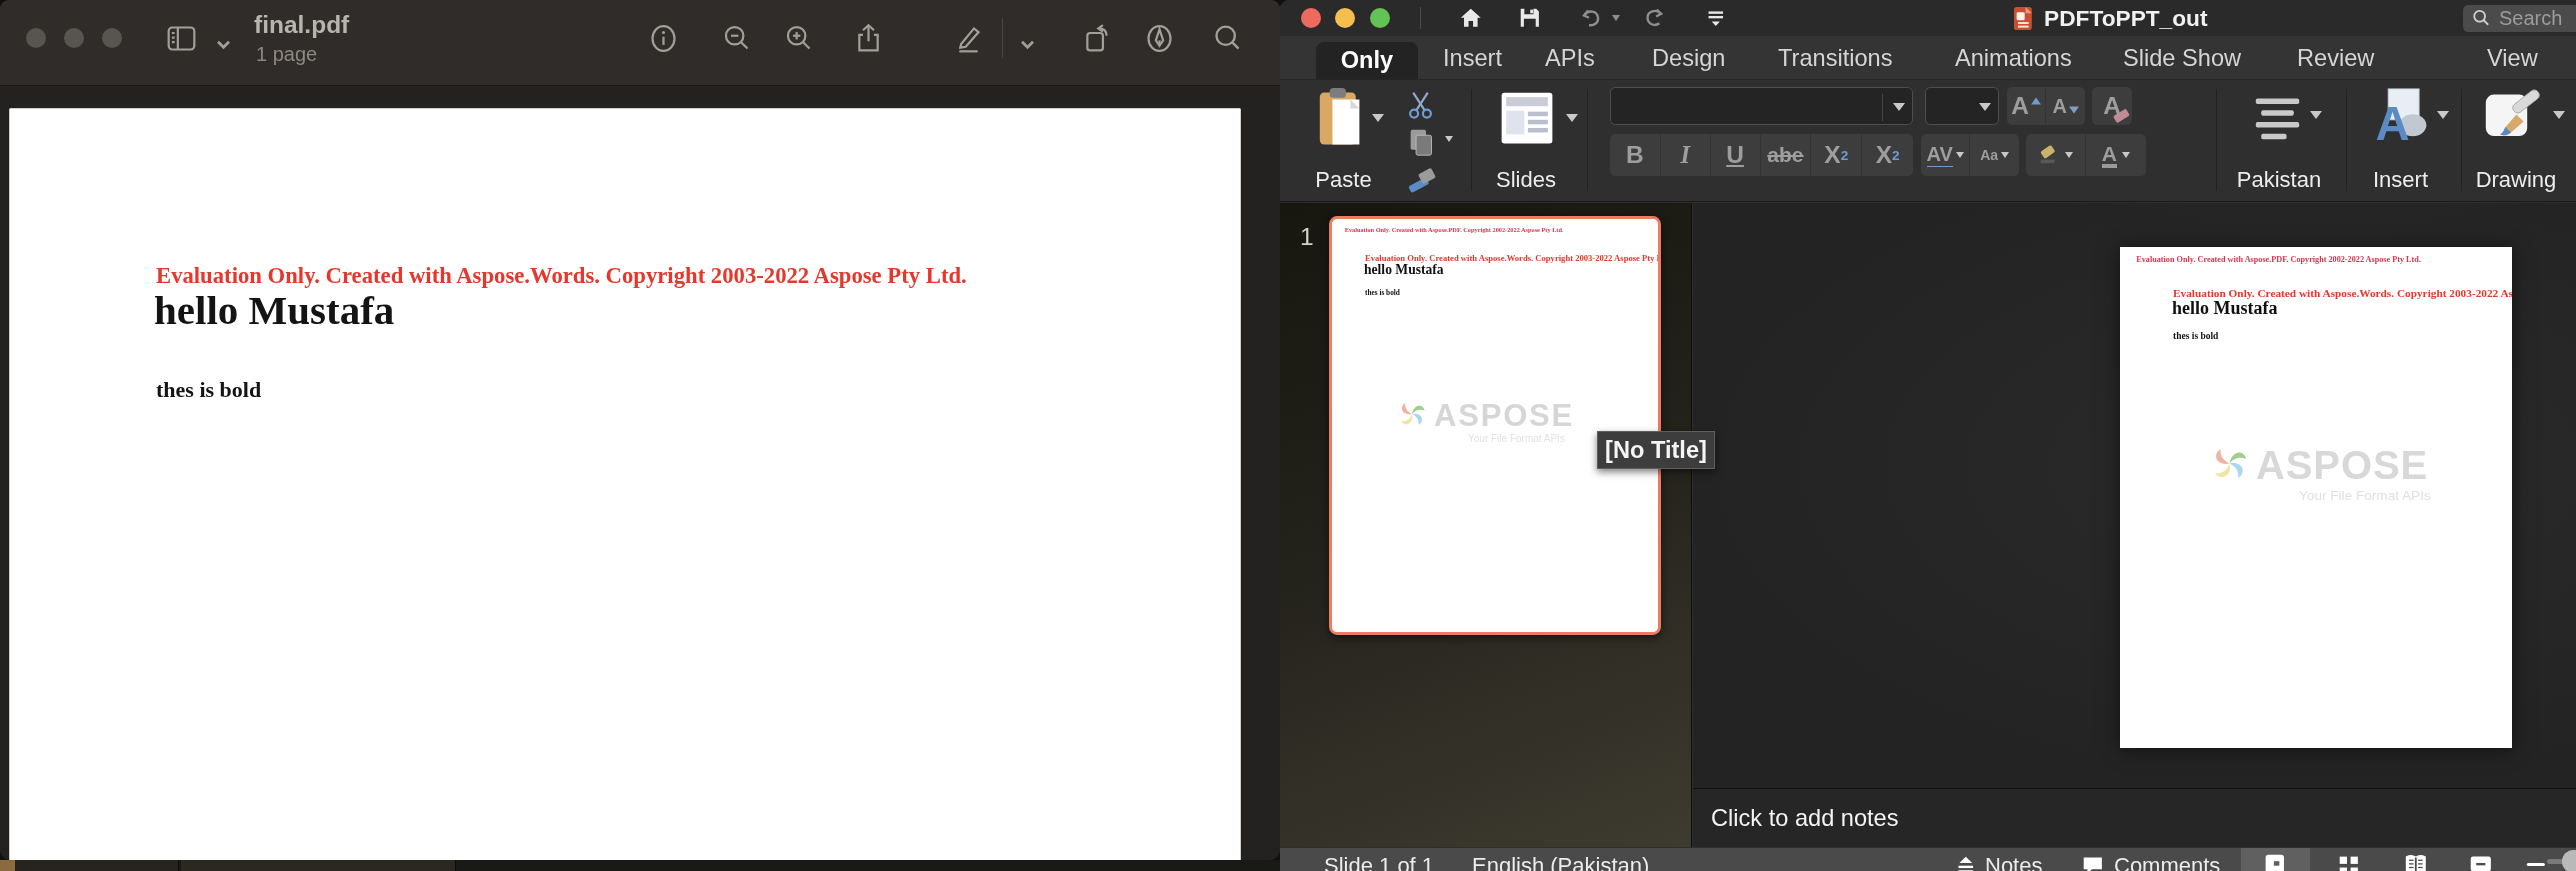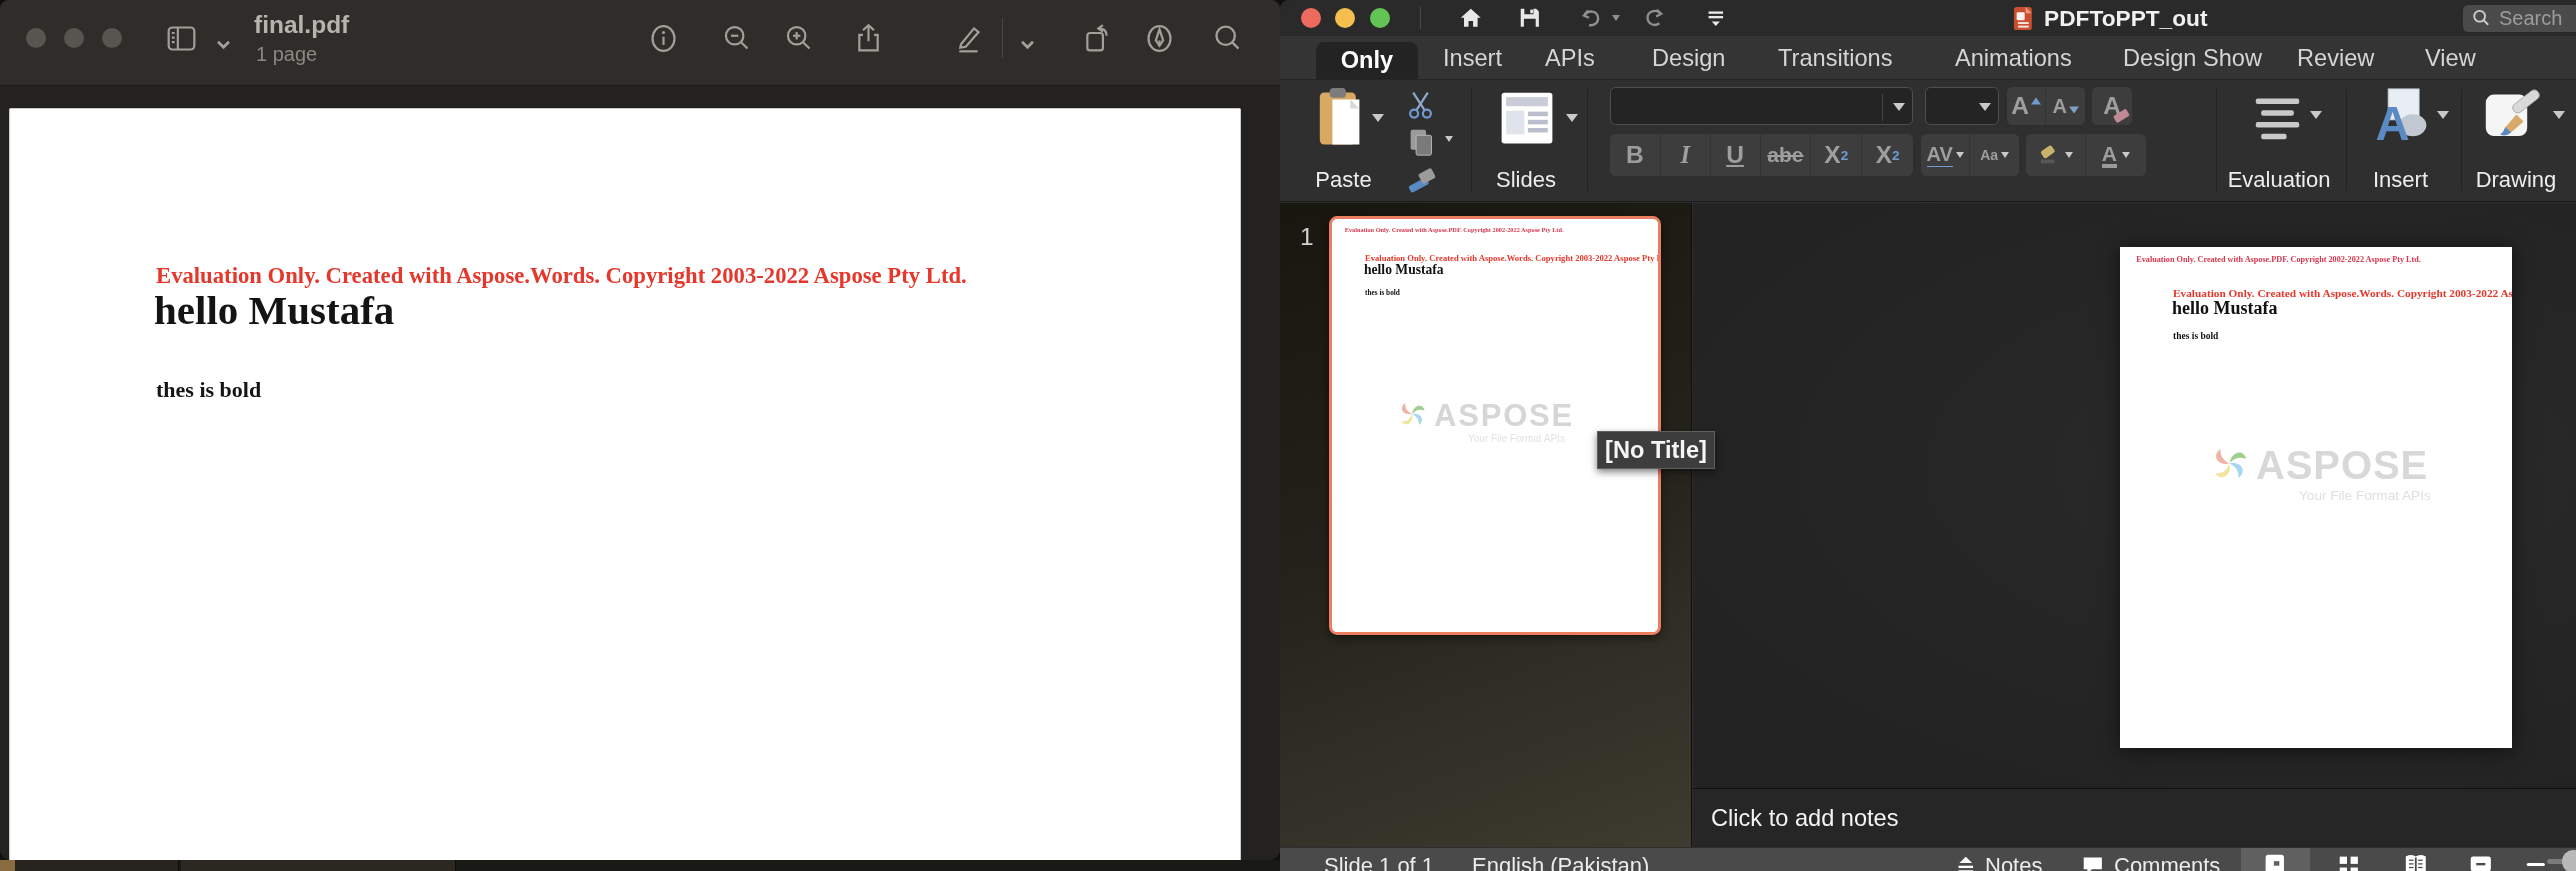--- a/index.html
+++ b/index.html
@@ -293,23 +293,23 @@
     </div>
   </div>
 
   <div class="pp-tabbar">
     <div class="tab tab-home">Only</div>
     <div class="tab" style="left:163px">Insert</div>
     <div class="tab" style="left:265px">APIs</div>
     <div class="tab" style="left:372px">Design</div>
     <div class="tab" style="left:498px">Transitions</div>
     <div class="tab" style="left:675px">Animations</div>
-    <div class="tab" style="left:843px">Design Show</div>
+    <div class="tab" style="left:843px">Slide Show</div>
     <div class="tab" style="left:1017px">Review</div>
-    <div class="tab" style="left:1145px">View</div>
+    <div class="tab" style="left:1207px">View</div>
   </div>
 
   <div class="pp-ribbon">
 
     <svg class="abs" style="left:34px;top:7.3px" width="53" height="63" viewBox="0 0 58 70">
       <rect x="6" y="6" width="40" height="58" rx="5" fill="#d9a964"></rect>
       <rect x="17" y="1" width="18" height="11" rx="4" fill="#7c7c7c"></rect>
       <path d="M20 14 H50 V64 L40 64 L20 64 Z M40 14 L50 24 H40 Z" fill="#ffffff"></path>
       <path d="M40 14 L50 24 H40 Z" fill="#d8d8d8"></path>
     </svg>
@@ -420,21 +420,21 @@
 
     <svg class="abs" style="left:972px;top:14.5px" width="51" height="47" viewBox="0 0 56 52">
       <g fill="#c9c9c9">
           <rect x="4" y="4" width="48" height="6" rx="2"></rect>
           <rect x="10" y="17" width="36" height="6" rx="2"></rect>
           <rect x="4" y="30" width="48" height="6" rx="2"></rect>
           <rect x="10" y="43" width="28" height="6" rx="2"></rect>
         </g>
     </svg>
     <div class="chev abs" style="left:1030px;top:31px"></div>
-    <div class="rb-label" style="left:943px;width:112px">Evaluation</div>
+    <div class="rb-label" style="left:943px;width:112px">Pakistan</div>
     <div class="rb-sep" style="left:1066px"></div>
 
     <svg class="abs" style="left:1090px;top:7.3px" width="60" height="62" viewBox="0 0 66 68">
       <rect x="20" y="2" width="34" height="34" fill="#e9eef5" stroke="#c5cdd8"></rect>
       <ellipse cx="47" cy="42" rx="15" ry="12" fill="#c2c8d2"></ellipse>
       <text x="6" y="58" font-size="52" font-weight="bold" fill="#5b8bc4" font-family="Liberation Sans, sans-serif">A</text>
     </svg>
     <div class="chev abs" style="left:1157px;top:31px"></div>
     <div class="rb-label" style="left:1079px;width:83px">Insert</div>
     <div class="rb-sep" style="left:1181px"></div>

